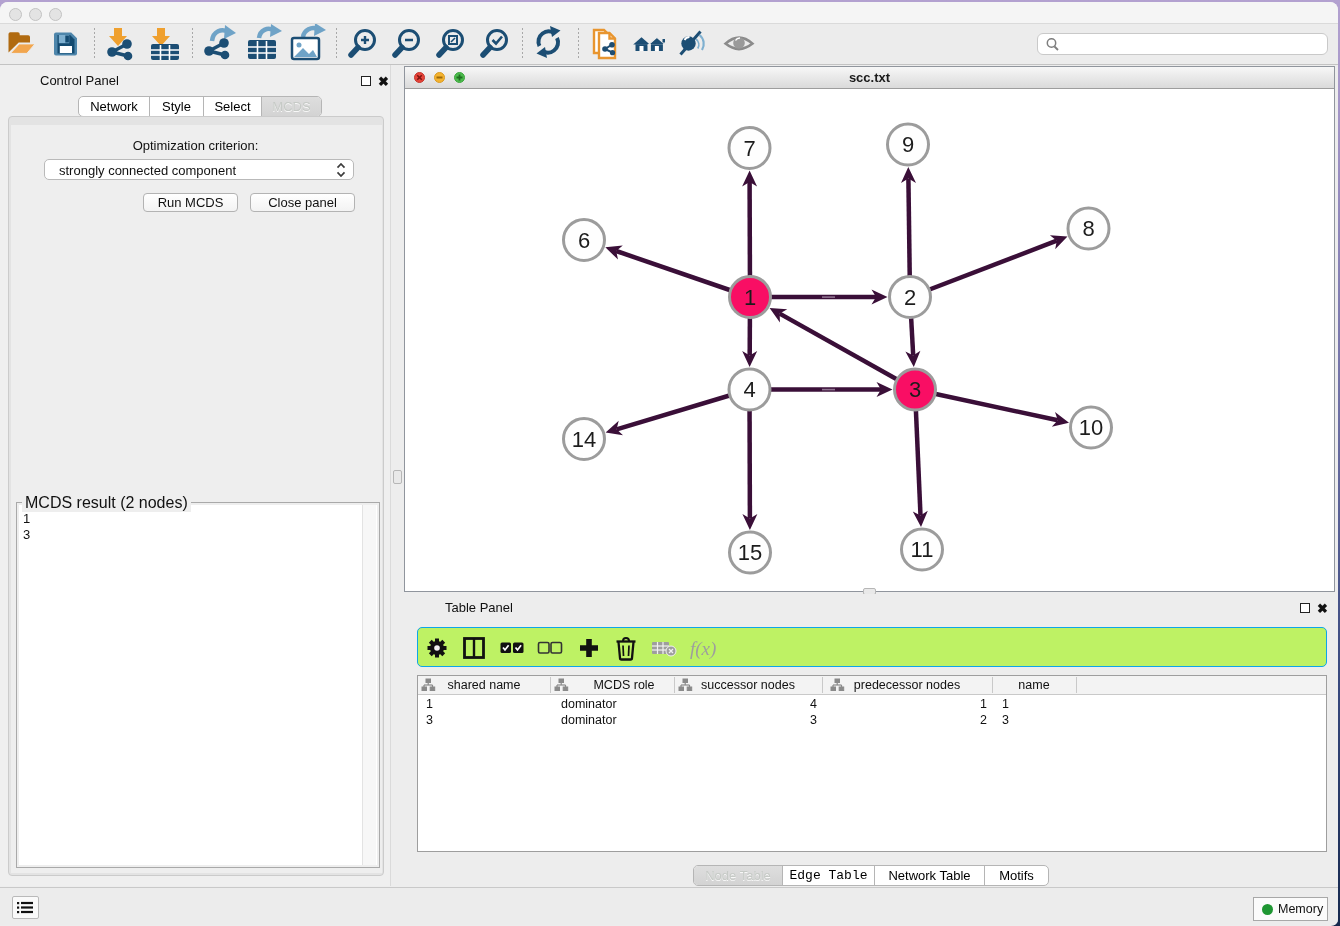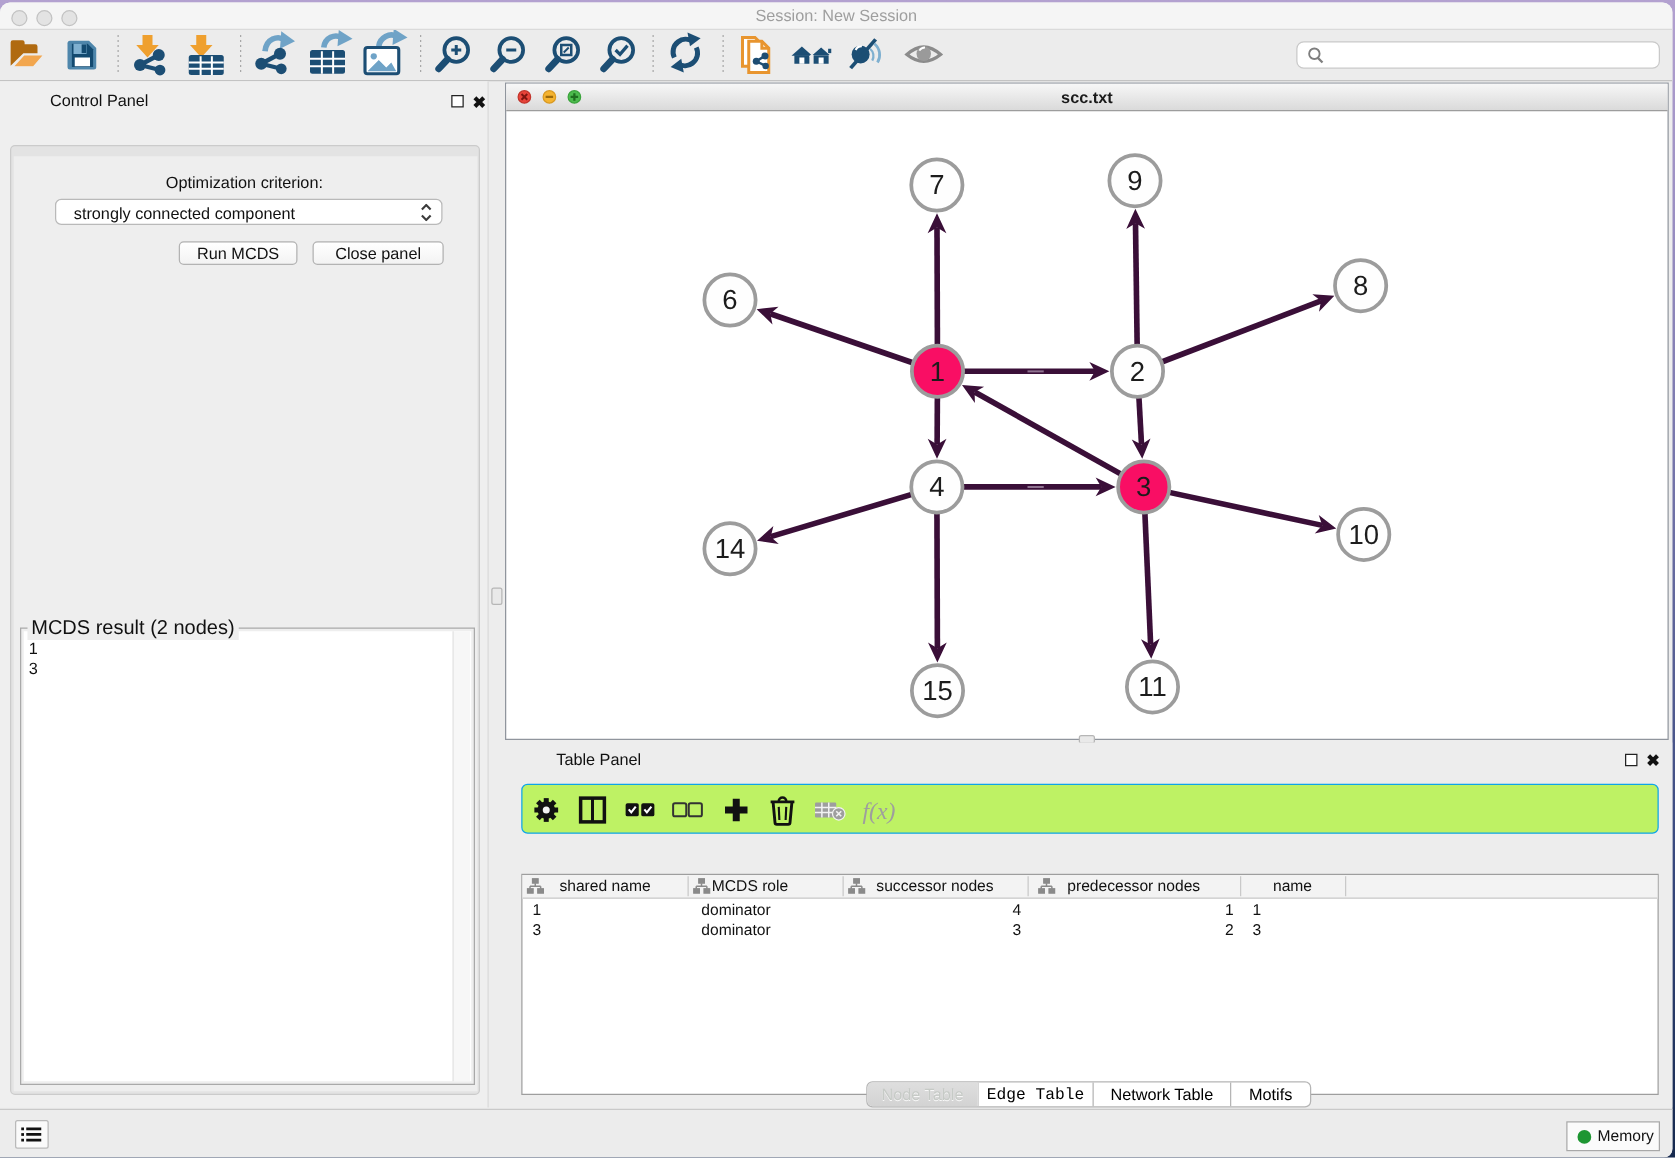--- a/index.html
+++ b/index.html
@@ -31,40 +31,39 @@
 .tabpane{position:absolute;left:8px;top:51px;width:376px;height:760px;background:#e3e3e3;border:1px solid #cbcbcb;border-radius:4px;box-sizing:border-box;}
 .mcdspanel{position:absolute;left:11px;top:60px;width:371px;height:748px;background:#eeeeee;}
 .btn{position:absolute;background:linear-gradient(#ffffff,#f3f3f3);border:1px solid #b3b3b3;border-radius:4px;font-size:13px;color:#111;text-align:center;box-sizing:border-box;margin-left:48px;}
 
 .netframe{position:absolute;left:404px;top:66px;width:931px;height:526px;border:1px solid #90959d;background:#fff;box-sizing:border-box;}
 .nettitle{position:absolute;left:0;top:0;width:100%;height:21px;background:linear-gradient(#f7f7f7,#dadada);border-bottom:1px solid #9d9d9d;}
 .tl{position:absolute;top:4.5px;width:11px;height:11px;border-radius:50%;box-sizing:border-box;}
 
 .tpanel{position:absolute;left:404px;top:594px;width:934px;height:292px;background:#ededed;}
 .ttool{position:absolute;left:13px;top:33px;width:910px;height:40px;background:#bef264;border:1px solid #0ea5e9;border-radius:5px;box-sizing:border-box;}
-.ttable{position:absolute;left:13px;top:81px;width:910px;height:177px;background:#fff;border:1px solid #9e9e9e;box-sizing:border-box;margin-top:24px;}
+.ttable{position:absolute;left:13px;top:81px;width:910px;height:177px;background:#fff;border:1px solid #9e9e9e;box-sizing:border-box;}
 .thead{position:absolute;left:0;top:0;width:100%;height:18px;background:#f3f3f3;border-bottom:1px solid #c9c9c9;}
 .hsep{position:absolute;top:1px;height:16px;width:1px;background:#c9c9c9;}
 .hlabel{position:absolute;top:2px;font-size:12.5px;color:#111;text-align:center;}
 .cell{position:absolute;font-size:12.5px;color:#111;}
 
 .statusbar{position:absolute;left:0;top:887px;width:1338px;height:37px;background:#ececec;border-top:1px solid #c9c9c9;}
 .membtn{position:absolute;left:1253px;top:9px;width:75px;height:24px;background:#fbfbfb;border:1px solid #a8a8a8;box-sizing:border-box;}
 .listbtn{position:absolute;left:12px;top:8px;width:27px;height:23px;background:#fafafa;border:1px solid #b9b9b9;border-radius:2px;box-sizing:border-box;}
 </style>
 </head>
 <body>
 <div class="window">
     <div class="app">
 
   <div class="titlebar">
     <div class="tcirc" style="left:8.5px;"></div>
     <div class="tcirc" style="left:28.5px;"></div>
     <div class="tcirc" style="left:48.5px;"></div>
-    <div class="ttitle">Session: New Session</div>
   </div>
 
   <div class="toolbar">
     <div class="tsep" style="left:94px;"></div>
     <div class="tsep" style="left:192px;"></div>
     <div class="tsep" style="left:336px;"></div>
     <div class="tsep" style="left:522px;"></div>
     <div class="tsep" style="left:578px;"></div>
     <svg style="position:absolute;left:0;top:0;" width="780" height="40" viewBox="0 0 780 40">
 
@@ -214,20 +213,26 @@
         <circle cx="6.5" cy="6" r="4.2" fill="none" stroke="#7e7e7e" stroke-width="1.5"></circle>
         <line x1="9.5" y1="9.5" x2="13" y2="13" stroke="#7e7e7e" stroke-width="1.8"></line>
       </svg>
     </div>
   </div>
 
   <div class="cpanel">
     <div class="ptitle abs" style="left:12px;top:8px;">Control Panel</div>
     <div class="floatico" style="left:361px;top:11px;"></div>
     <div class="closeico" style="left:378px;top:10px;">✖</div>
+    <div class="tabseg" style="left:78px;top:31px;border-radius:5px;">
+      <div class="seg" style="width:70px;">Network</div>
+      <div class="seg" style="width:53px;">Style</div>
+      <div class="seg" style="width:57px;">Select</div>
+      <div class="seg sel" style="width:59px;border-radius:0 4px 4px 0;">MCDS</div>
+    </div>
     <div class="tabpane"></div>
     <div class="mcdspanel"></div>
     <div class="abs" style="left:0;top:73px;width:391px;text-align:center;font-size:13px;color:#111;">Optimization criterion:</div>
     <div class="abs" style="left:44px;top:94px;width:310px;height:21px;background:#fff;border:1px solid #b9b9b9;border-radius:5px;box-sizing:border-box;">
       <span style="position:absolute;left:14px;top:2.5px;font-size:13px;color:#111;">strongly connected component</span>
       <svg style="position:absolute;right:7px;top:3px;" width="10" height="14" viewBox="0 0 10 14">
         <path d="M1.5,4.6 L5,1 L8.5,4.6 M1.5,9.4 L5,13 L8.5,9.4" fill="none" stroke="#3c3c3c" stroke-width="1.7"></path>
       </svg>
     </div>
     <div class="btn" style="left:95px;top:128px;width:95px;height:19px;line-height:17px;">Run MCDS</div>
@@ -386,21 +391,21 @@
       </svg>
     </div>
     <div class="ttable">
       <div class="thead">
         <div class="hsep" style="left:132px;"></div>
         <div class="hsep" style="left:256px;"></div>
         <div class="hsep" style="left:404px;"></div>
         <div class="hsep" style="left:574px;"></div>
         <div class="hsep" style="left:658px;"></div>
         <div class="hlabel" style="left:0;width:132px;">shared name</div>
-        <div class="hlabel" style="left:120px;width:124px;">MCDS role</div>
+        <div class="hlabel" style="left:132px;width:124px;padding-left:12px;">MCDS role</div>
         <div class="hlabel" style="left:256px;width:148px;">successor nodes</div>
         <div class="hlabel" style="left:404px;width:170px;">predecessor nodes</div>
         <div class="hlabel" style="left:574px;width:84px;">name</div>
         <svg style="position:absolute;left:0;top:0;" width="700" height="18" viewBox="0 0 700 18">
           <g fill="#8a8a8a" stroke="#8a8a8a">
             <g transform="translate(4,3)">
               <rect x="4" y="0" width="4.5" height="3.5"></rect>
                   <line x1="6.2" y1="3.5" x2="6.2" y2="6" stroke-width="1.2"></line>
                   <line x1="2" y1="6" x2="10.5" y2="6" stroke-width="1.2"></line>
                   <line x1="2" y1="6" x2="2" y2="8" stroke-width="1.2"></line>

